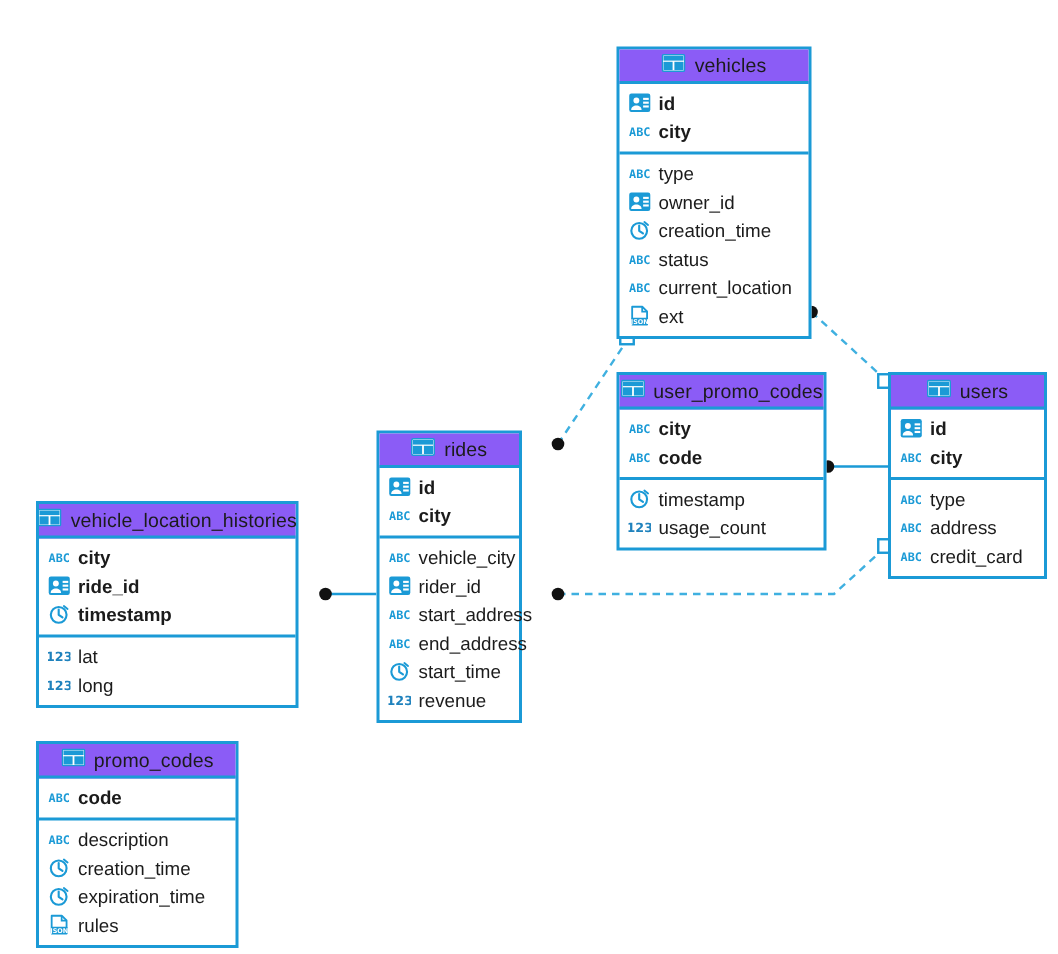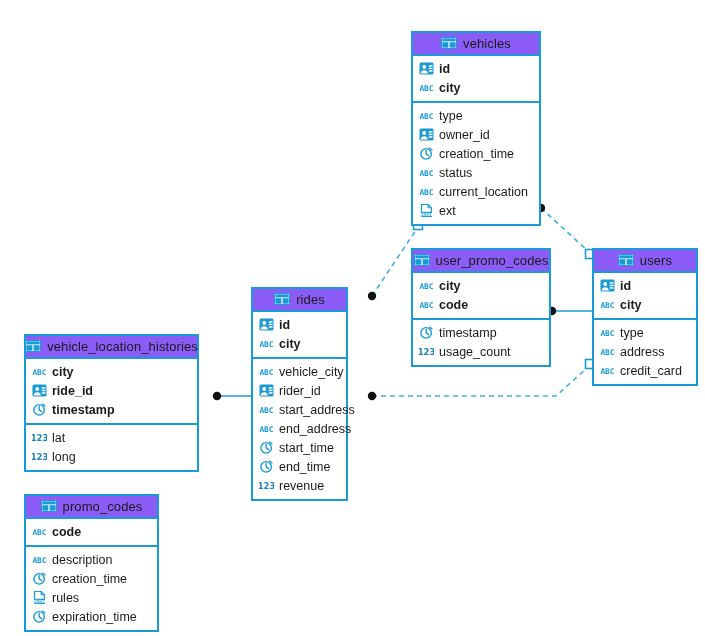--- a/index.html
+++ b/index.html
@@ -364,30 +364,20 @@
               <circle cx="7.6" cy="8.4" r="5.6" fill="none" stroke="#1b9ad6" stroke-width="1.5"></circle>
               <path d="M7.6 4.6 v3.8 l2.7 1.9" fill="none" stroke="#1b9ad6" stroke-width="1.5" stroke-linecap="round" stroke-linejoin="round"></path>
               <path d="M11.3 2.2 l2.6 2.0" stroke="#1b9ad6" stroke-width="1.4" stroke-linecap="round"></path>
             </svg>
           </span>
           <span class="col-name">start_time</span>
         </div>
         <div class="col-row">
           <span>
             <svg class="ico" viewBox="0 0 16 16">
-              <circle cx="7.6" cy="8.4" r="5.6" fill="none" stroke="#1b9ad6" stroke-width="1.5"></circle>
-              <path d="M7.6 4.6 v3.8 l2.7 1.9" fill="none" stroke="#1b9ad6" stroke-width="1.5" stroke-linecap="round" stroke-linejoin="round"></path>
-              <path d="M11.3 2.2 l2.6 2.0" stroke="#1b9ad6" stroke-width="1.4" stroke-linecap="round"></path>
-            </svg>
-          </span>
-          <span class="col-name">end_time</span>
-        </div>
-        <div class="col-row">
-          <span>
-            <svg class="ico" viewBox="0 0 16 16">
               <text x="8" y="11.6" text-anchor="middle" font-family="DejaVu Sans, sans-serif" font-size="9" font-weight="bold" fill="#1f82bd">123</text>
             </svg>
           </span>
           <span class="col-name">revenue</span>
         </div>
       </div>
     </div>
     <div class="table-node" style="left: 24px; top: 334px; width: 175px;">
       <div class="tbl-header">
         <span><svg class="ico-table" viewBox="0 0 16 12">
@@ -485,33 +475,33 @@
               <circle cx="7.6" cy="8.4" r="5.6" fill="none" stroke="#1b9ad6" stroke-width="1.5"></circle>
               <path d="M7.6 4.6 v3.8 l2.7 1.9" fill="none" stroke="#1b9ad6" stroke-width="1.5" stroke-linecap="round" stroke-linejoin="round"></path>
               <path d="M11.3 2.2 l2.6 2.0" stroke="#1b9ad6" stroke-width="1.4" stroke-linecap="round"></path>
             </svg>
           </span>
           <span class="col-name">creation_time</span>
         </div>
         <div class="col-row">
           <span>
             <svg class="ico" viewBox="0 0 16 16">
+              <circle cx="7.6" cy="8.4" r="5.6" fill="none" stroke="#1b9ad6" stroke-width="1.5"></circle>
+              <path d="M7.6 4.6 v3.8 l2.7 1.9" fill="none" stroke="#1b9ad6" stroke-width="1.5" stroke-linecap="round" stroke-linejoin="round"></path>
+              <path d="M11.3 2.2 l2.6 2.0" stroke="#1b9ad6" stroke-width="1.4" stroke-linecap="round"></path>
+            </svg>
+          </span>
+          <span class="col-name">expiration_time</span>
+        </div>
+        <div class="col-row">
+          <span>
+            <svg class="ico" viewBox="0 0 16 16">
               <path d="M2.6 1.6 h7.2 l3.4 3.3 v9.4 h-10.6 z" fill="#ffffff" stroke="#1b9ad6" stroke-width="1.3" stroke-linejoin="round"></path>
               <path d="M9.7 1.8 v3.2 h3.3" fill="none" stroke="#1b9ad6" stroke-width="1.2"></path>
               <rect x="2.2" y="9.4" width="11.6" height="5" rx="0.6" fill="#1b9ad6"></rect>
               <text x="8" y="13.6" text-anchor="middle" font-family="DejaVu Sans, sans-serif" font-size="4.6" font-weight="bold" fill="#ffffff">JSON</text>
             </svg>
           </span>
           <span class="col-name">rules</span>
         </div>
-        <div class="col-row">
-          <span>
-            <svg class="ico" viewBox="0 0 16 16">
-              <circle cx="7.6" cy="8.4" r="5.6" fill="none" stroke="#1b9ad6" stroke-width="1.5"></circle>
-              <path d="M7.6 4.6 v3.8 l2.7 1.9" fill="none" stroke="#1b9ad6" stroke-width="1.5" stroke-linecap="round" stroke-linejoin="round"></path>
-              <path d="M11.3 2.2 l2.6 2.0" stroke="#1b9ad6" stroke-width="1.4" stroke-linecap="round"></path>
-            </svg>
-          </span>
-          <span class="col-name">expiration_time</span>
-        </div>
       </div>
     </div>
   </div>
 
 </body></html>

